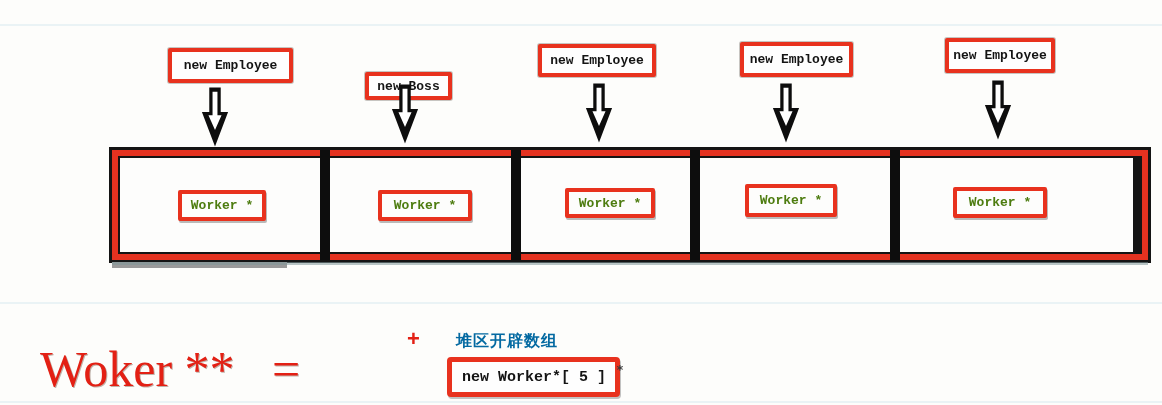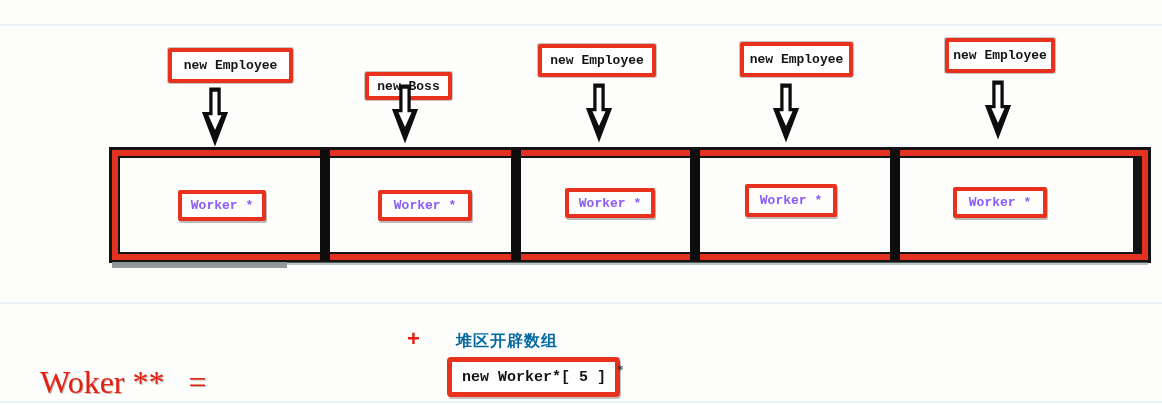--- a/index.html
+++ b/index.html
@@ -47,36 +47,35 @@
   .d1{left:320px;} .d2{left:511px;} .d3{left:690px;} .d4{left:890px;}
 
   .array-shadow{position:absolute;left:112px;top:262px;width:1036px;height:3px;background:#7f9799;opacity:.55;}
   .array-shadow-dark{position:absolute;left:112px;top:262px;width:175px;height:6px;background:#9a9a9a;}
 
   .worker-box{
     position:absolute;
     border:4px solid #e8321e;border-radius:2px;background:#fdfdfc;
     display:flex;align-items:center;justify-content:center;
     font-family:"Liberation Mono","DejaVu Sans Mono",monospace;
-    font-weight:bold;font-size:13px;color:#8b5cf6;white-space:nowrap;
+    font-weight:bold;font-size:13px;color:#4d7c0f;white-space:nowrap;
     box-shadow:1px 2px 0 rgba(60,60,60,.35);
   }
   .w1{left:178px;top:190px;width:80px;height:23px;}
   .w2{left:378px;top:190px;width:86px;height:23px;}
   .w3{left:565px;top:188px;width:82px;height:22px;}
   .w4{left:745px;top:184px;width:84px;height:25px;}
   .w5{left:953px;top:187px;width:86px;height:23px;}
 
   
   .lhs{
     position:absolute;left:40px;top:340px;
     font-family:"Liberation Serif","DejaVu Serif",serif;
-    font-size:32px;color:#e32014;white-space:pre;
+    font-size:50px;color:#e32014;white-space:pre;
     text-shadow:1px 1px 0 rgba(80,40,20,.35);
-    margin-top:24px;
   }
   .plus{
     position:absolute;left:407px;top:326px;
     font-family:"Liberation Sans",sans-serif;
     font-size:22px;font-weight:bold;color:#e32014;
   }
   .heap-note{
     position:absolute;left:456px;top:331px;
     font-size:16px;font-weight:bold;color:#0369a1;letter-spacing:1px;
     font-family:"Liberation Sans","DejaVu Sans",sans-serif;

